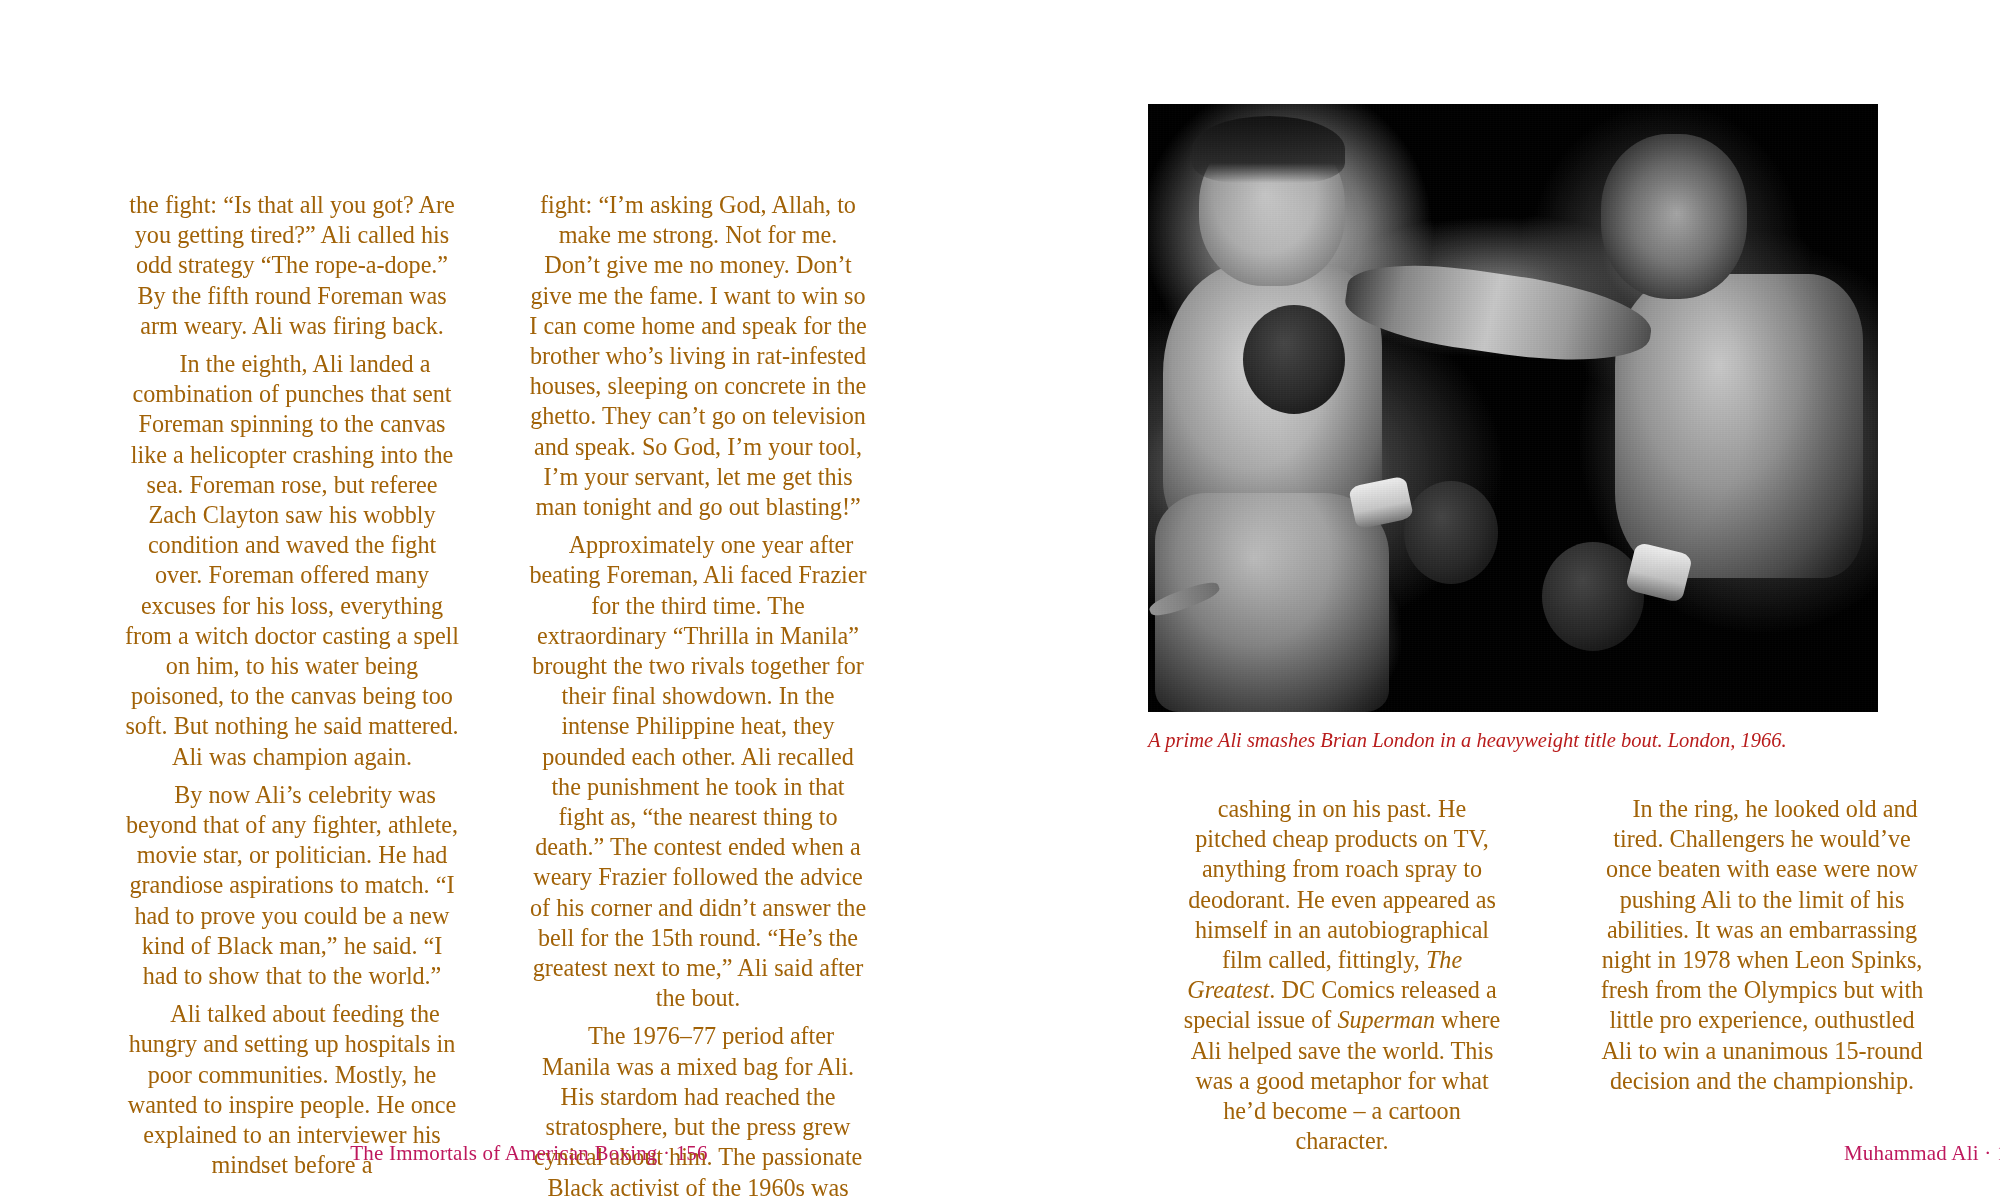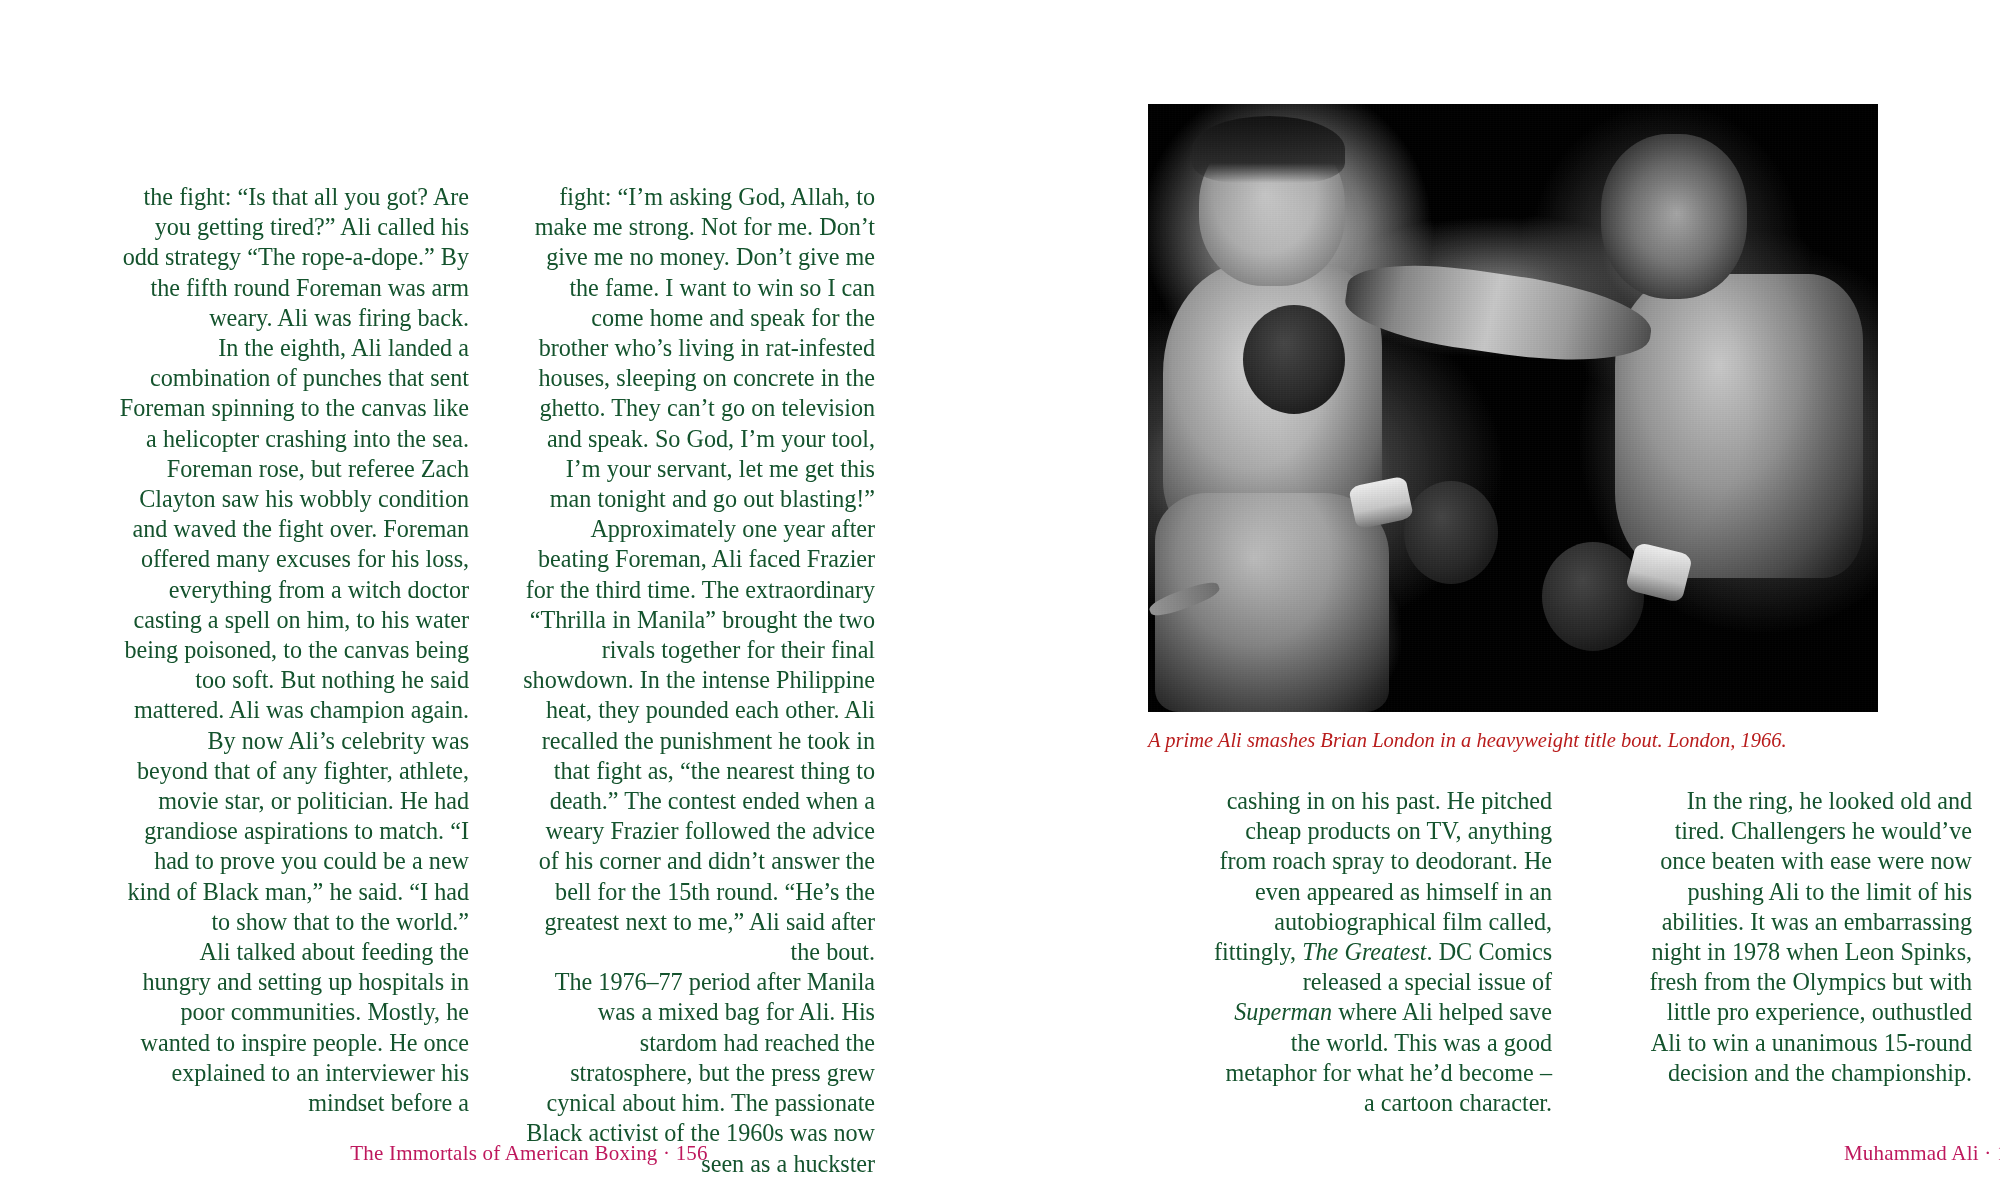--- a/index.html
+++ b/index.html
@@ -45,27 +45,27 @@
     top: 182px;
     width: 760px;
     display: flex;
     gap: 52px;
   }
   .left-columns .col {
     width: 354px;
   }
 
   .body-col p {
-    margin: 0;
+    margin: 8px;
     font-size: 24.2px;
     line-height: 30.2px;
-    text-align: right;
+    text-align: center;
     letter-spacing: -0.05px;
     word-spacing: 0.2px;
-    color: #14532d;
+    color: #a16207;
   }
   .body-col p + p {
     text-indent: 26px;
   }
 
   
   .photo-frame {
     position: absolute;
     left: 1148px;
     top: 104px;
@@ -198,21 +198,21 @@
     width: 760px;
     font-style: italic;
     font-size: 20.5px;
     line-height: 26px;
     color: #b91c1c;
   }
 
   
   .right-columns {
     position: absolute;
-    left: 1212px;
+    left: 1172px;
     top: 786px;
     width: 760px;
     display: flex;
     gap: 80px;
   }
   .right-columns .col {
     width: 354px;
   }
 
   

